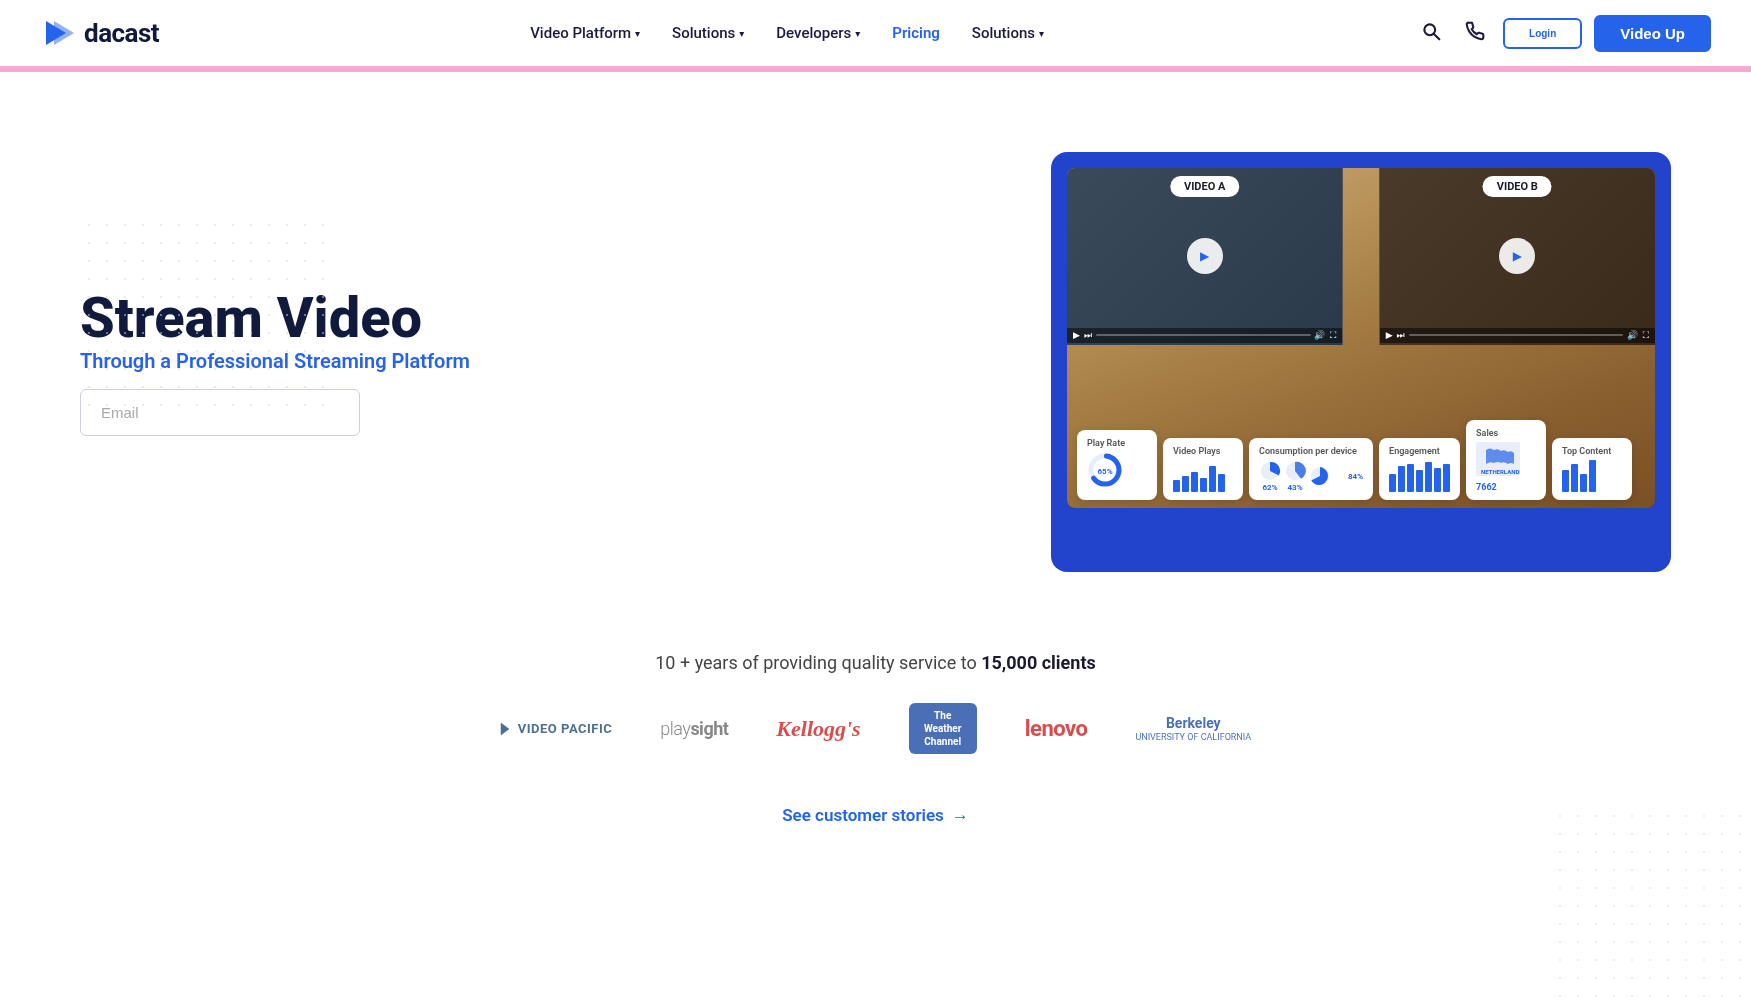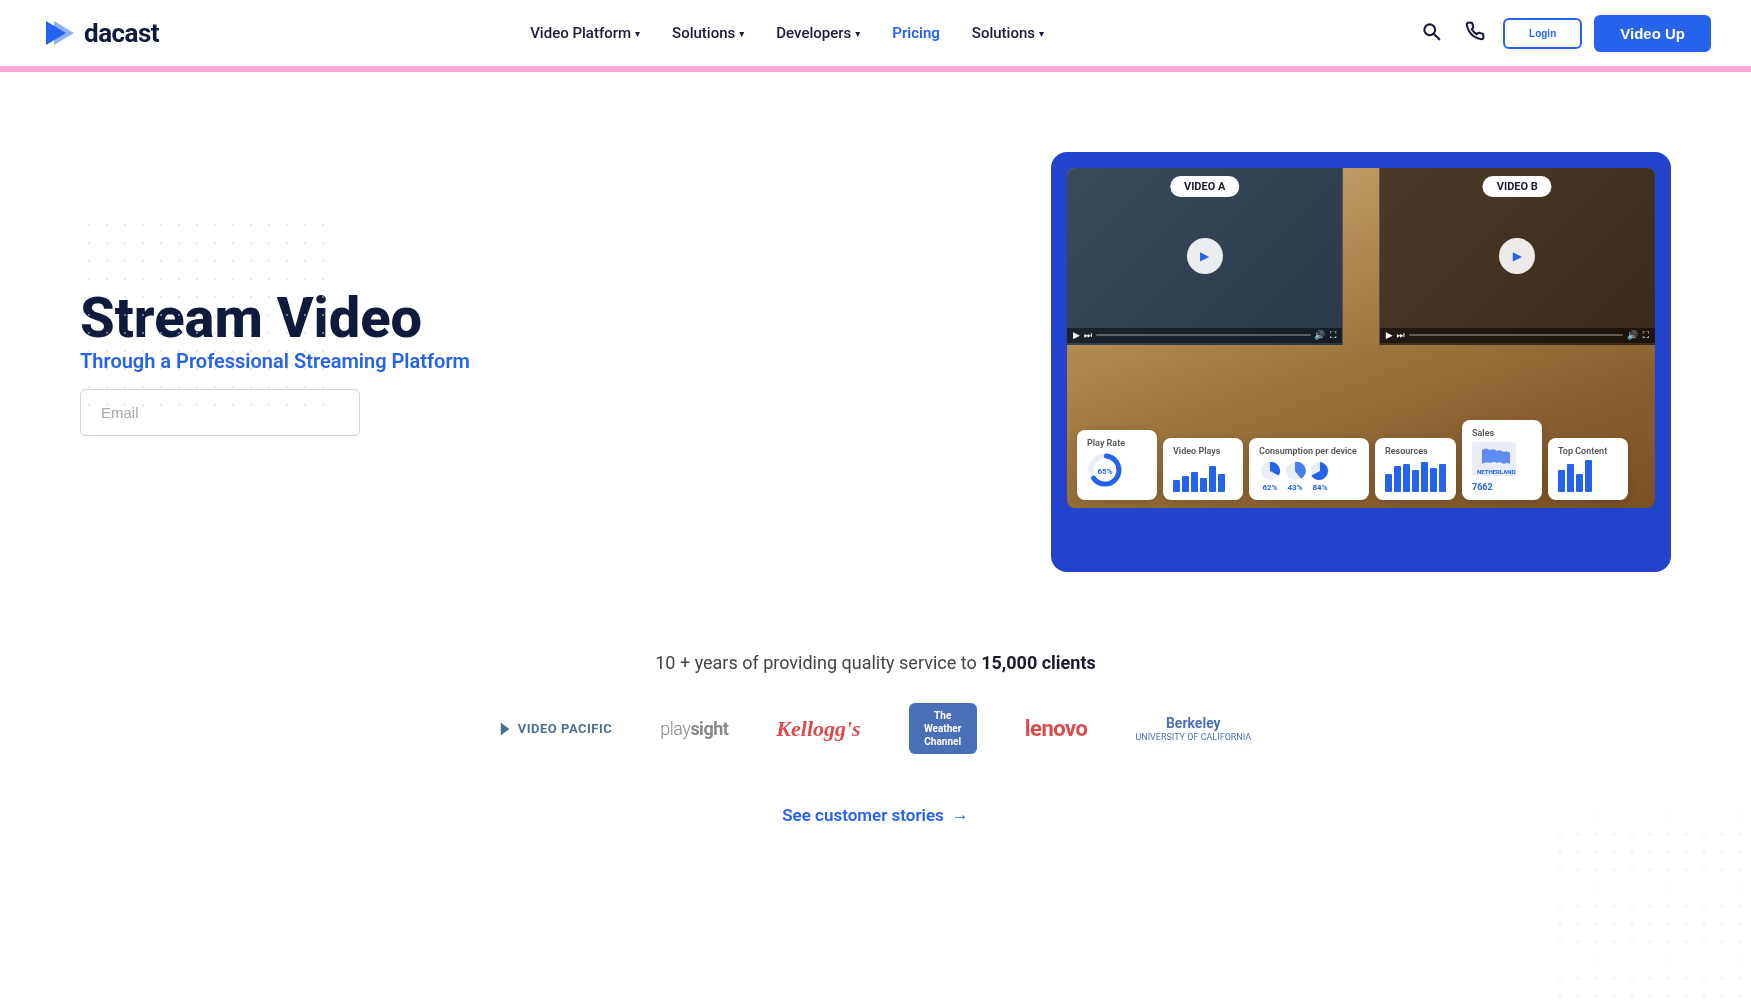--- a/index.html
+++ b/index.html
@@ -263,32 +263,32 @@
                   </svg>
                   <span style="font-size:8px;color:#2563eb;font-weight:700;">62%</span>
                 </div>
                 <div style="display:flex;flex-direction:column;align-items:center;gap:1px;">
                   <svg width="22" height="22" viewBox="0 0 22 22">
                     <circle cx="11" cy="11" r="9" fill="#e8edf8"></circle>
                     <path d="M11 11 L11 2 A9 9 0 0 1 17 18.8 Z" fill="#4a7de8"></path>
                   </svg>
                   <span style="font-size:8px;color:#2563eb;font-weight:700;">43%</span>
                 </div>
-                <div style="display:flex;flex-direction:column;align-items:center;gap:1px;">
+                <div style="display:flex;align-items:center;gap:17px;">
                   <svg width="22" height="22" viewBox="0 0 22 22">
                     <circle cx="11" cy="11" r="9" fill="#e8edf8"></circle>
                     <path d="M11 11 L11 2 A9 9 0 1 1 2.2 15.5 Z" fill="#2563eb"></path>
                   </svg>
                   <span style="font-size:8px;color:#2563eb;font-weight:700;">84%</span>
                 </div>
               </div>
             </div>
 
             <div class="analytics-card">
-              <div class="analytics-card-title">Resources</div>
+              <div class="analytics-card-title">Engagement</div>
               <div class="analytics-chart">
                 <div class="analytics-bar" style="height:18px;"></div>
                 <div class="analytics-bar" style="height:26px;"></div>
                 <div class="analytics-bar" style="height:28px;"></div>
                 <div class="analytics-bar" style="height:22px;"></div>
                 <div class="analytics-bar" style="height:30px;"></div>
                 <div class="analytics-bar" style="height:24px;"></div>
                 <div class="analytics-bar" style="height:28px;"></div>
               </div>
             </div>

